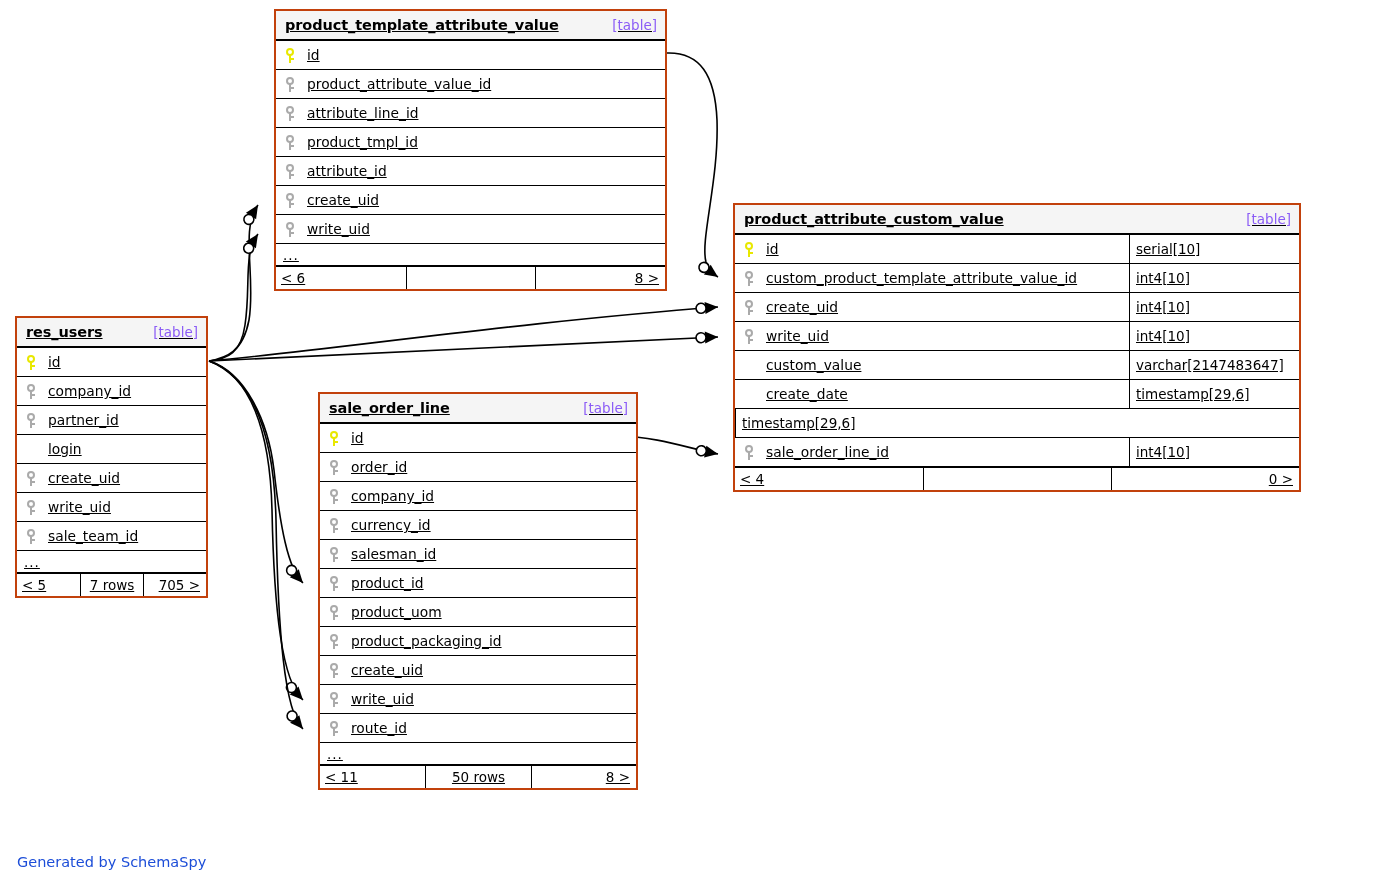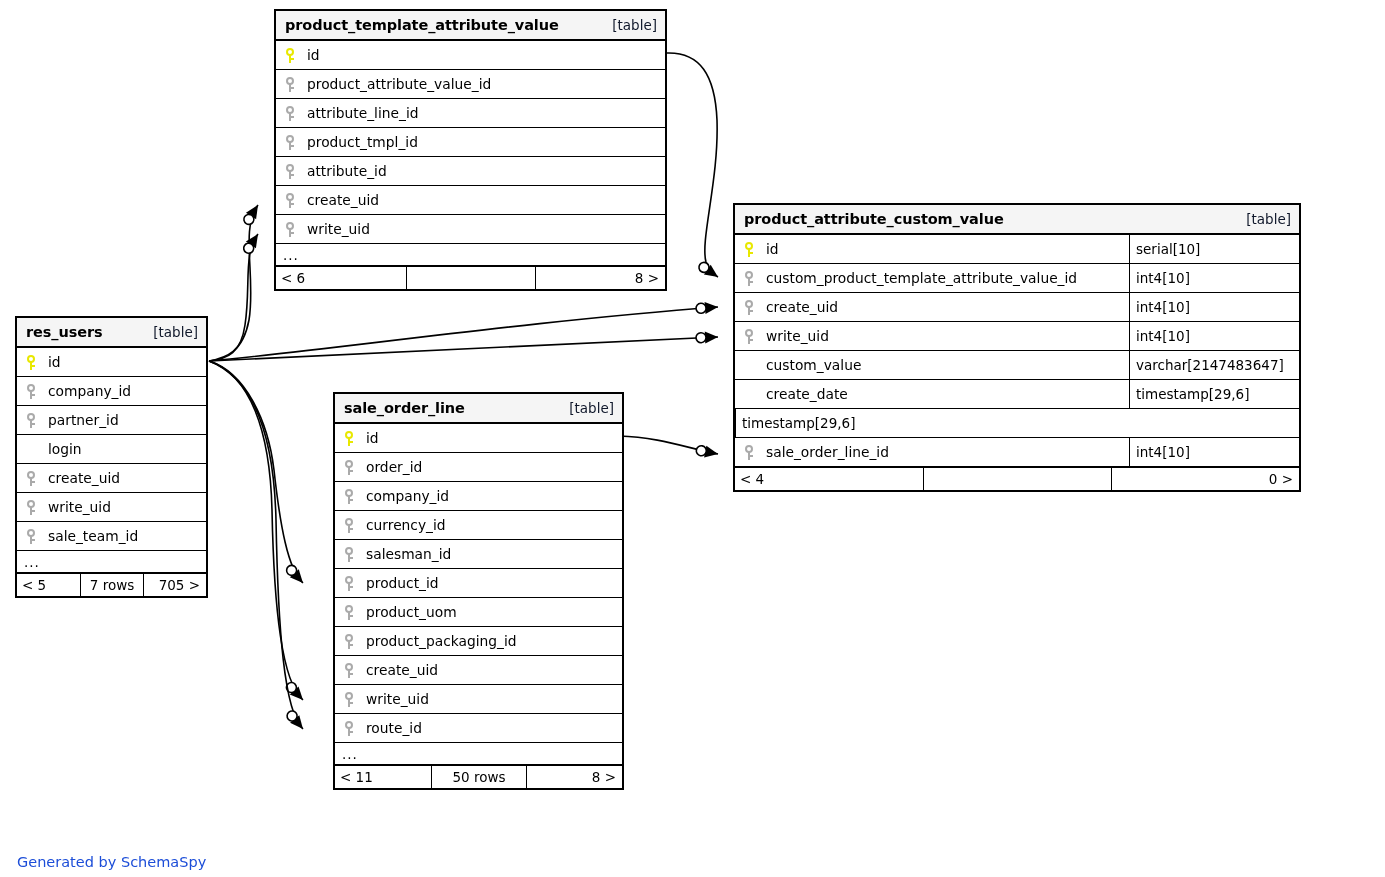--- a/index.html
+++ b/index.html
@@ -24,44 +24,45 @@
     position: absolute;
     left: 0; top: 0;
     width: 1385px;
     height: 877px;
     pointer-events: none;
     z-index: 1;
   }
   .table-box {
     position: absolute;
     background: #ffffff;
-    border: 2px solid #000000;
+    border: 2px solid #c2410c;
     box-sizing: border-box;
     z-index: 2;
+    text-decoration: underline;
   }
   .tbl-header {
     height: 30px;
     background: #f5f5f5;
     border-bottom: 2px solid #000000;
     box-sizing: border-box;
     display: flex;
     align-items: center;
     justify-content: space-between;
     padding: 0 8px 0 9px;
   }
   .tbl-name {
     font-weight: bold;
     font-size: 14.5px;
     color: #000;
     letter-spacing: -0.1px;
     white-space: nowrap;
   }
   .tbl-tag {
     font-size: 13.5px;
-    color: #0f172a;
+    color: #8b5cf6;
     white-space: nowrap;
   }
   .col-row {
     height: 29px;
     border-bottom: 1px solid #000000;
     box-sizing: border-box;
     display: flex;
     align-items: stretch;
   }
   .col-row:last-of-type { }
@@ -518,21 +519,21 @@
             <span class="col-label">sale_team_id</span>
           </div>
         </div>
         <div class="ellipsis-row">...</div>
         <div class="tbl-footer">
           <div>&lt; 5</div>
           <div>7 rows</div>
           <div>705 &gt;</div>
         </div>
       </div>
-      <div class="table-box" style="left: 333px; top: 392px; width: 291px;">
+      <div class="table-box" style="left: 318px; top: 392px; width: 320px;">
         <div class="tbl-header">
           <span class="tbl-name">sale_order_line</span>
           <span class="tbl-tag">[table]</span>
         </div>
         <div class="col-row">
           <div class="col-left">
             <span class="keyslot">
               <span class="key pk">
                 <span class="head"></span>
                 <span class="stem"></span>

